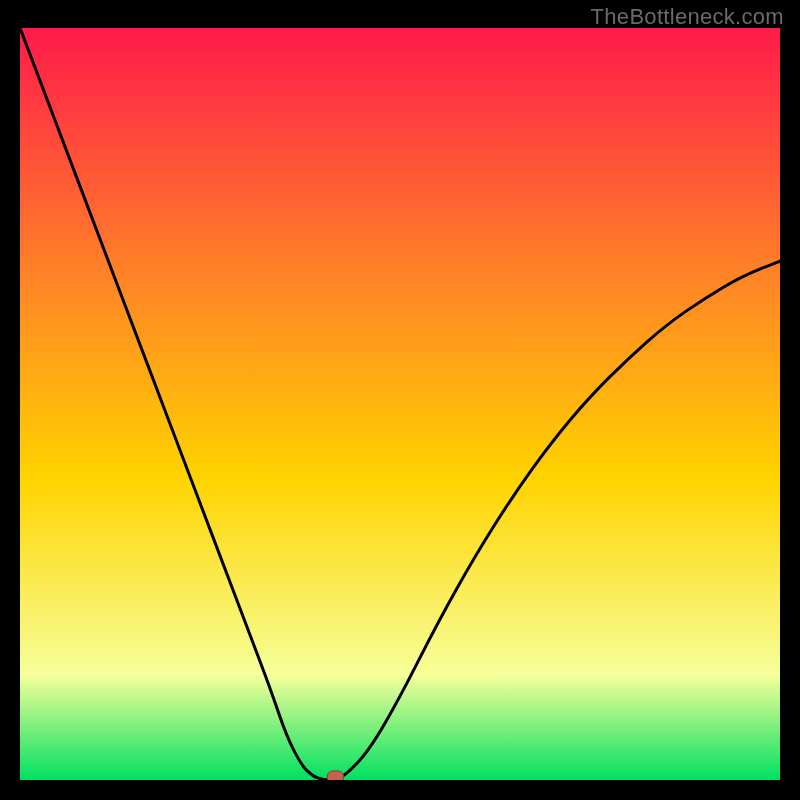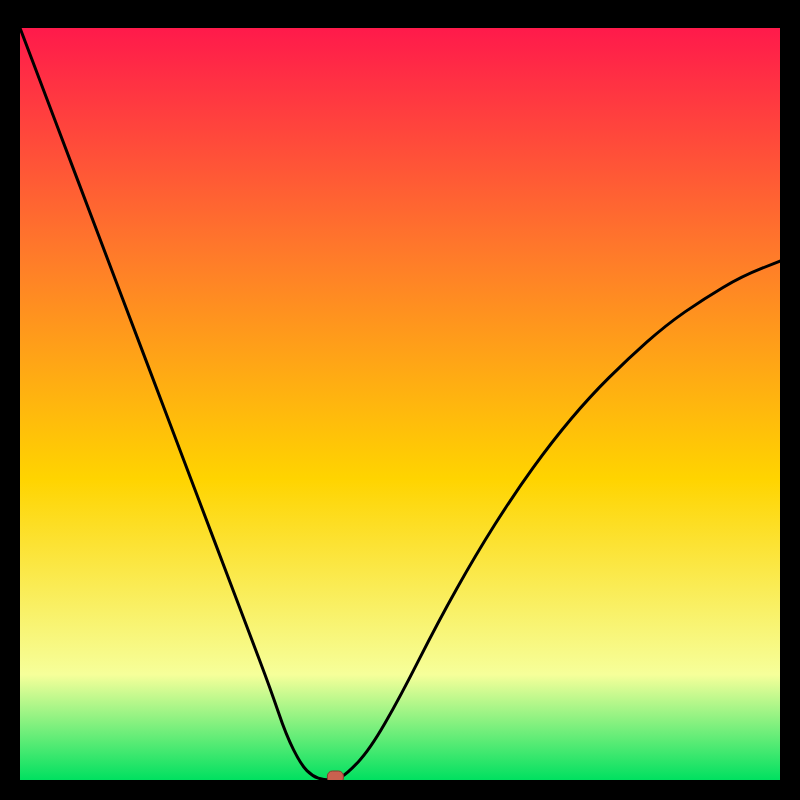--- a/index.html
+++ b/index.html
@@ -33,20 +33,21 @@
     top: 28px;
     width: 760px;
     height: 752px;
   }
   
 </style>
 </head>
 <body>
 
 <div class="frame">
+  <div class="watermark">TheBottleneck.com</div>
 
   <svg class="plot" viewBox="0 0 760 752" preserveAspectRatio="none">
     <defs>
       <linearGradient id="bgGrad" x1="0" y1="0" x2="0" y2="1">
         <stop offset="0" stop-color="#ff1a4b"></stop>
         <stop offset="0.30" stop-color="#ff7a2a"></stop>
         <stop offset="0.60" stop-color="#ffd400"></stop>
         <stop offset="0.86" stop-color="#f6ff9a"></stop>
         <stop offset="1.0" stop-color="#00e060"></stop>
       </linearGradient>

